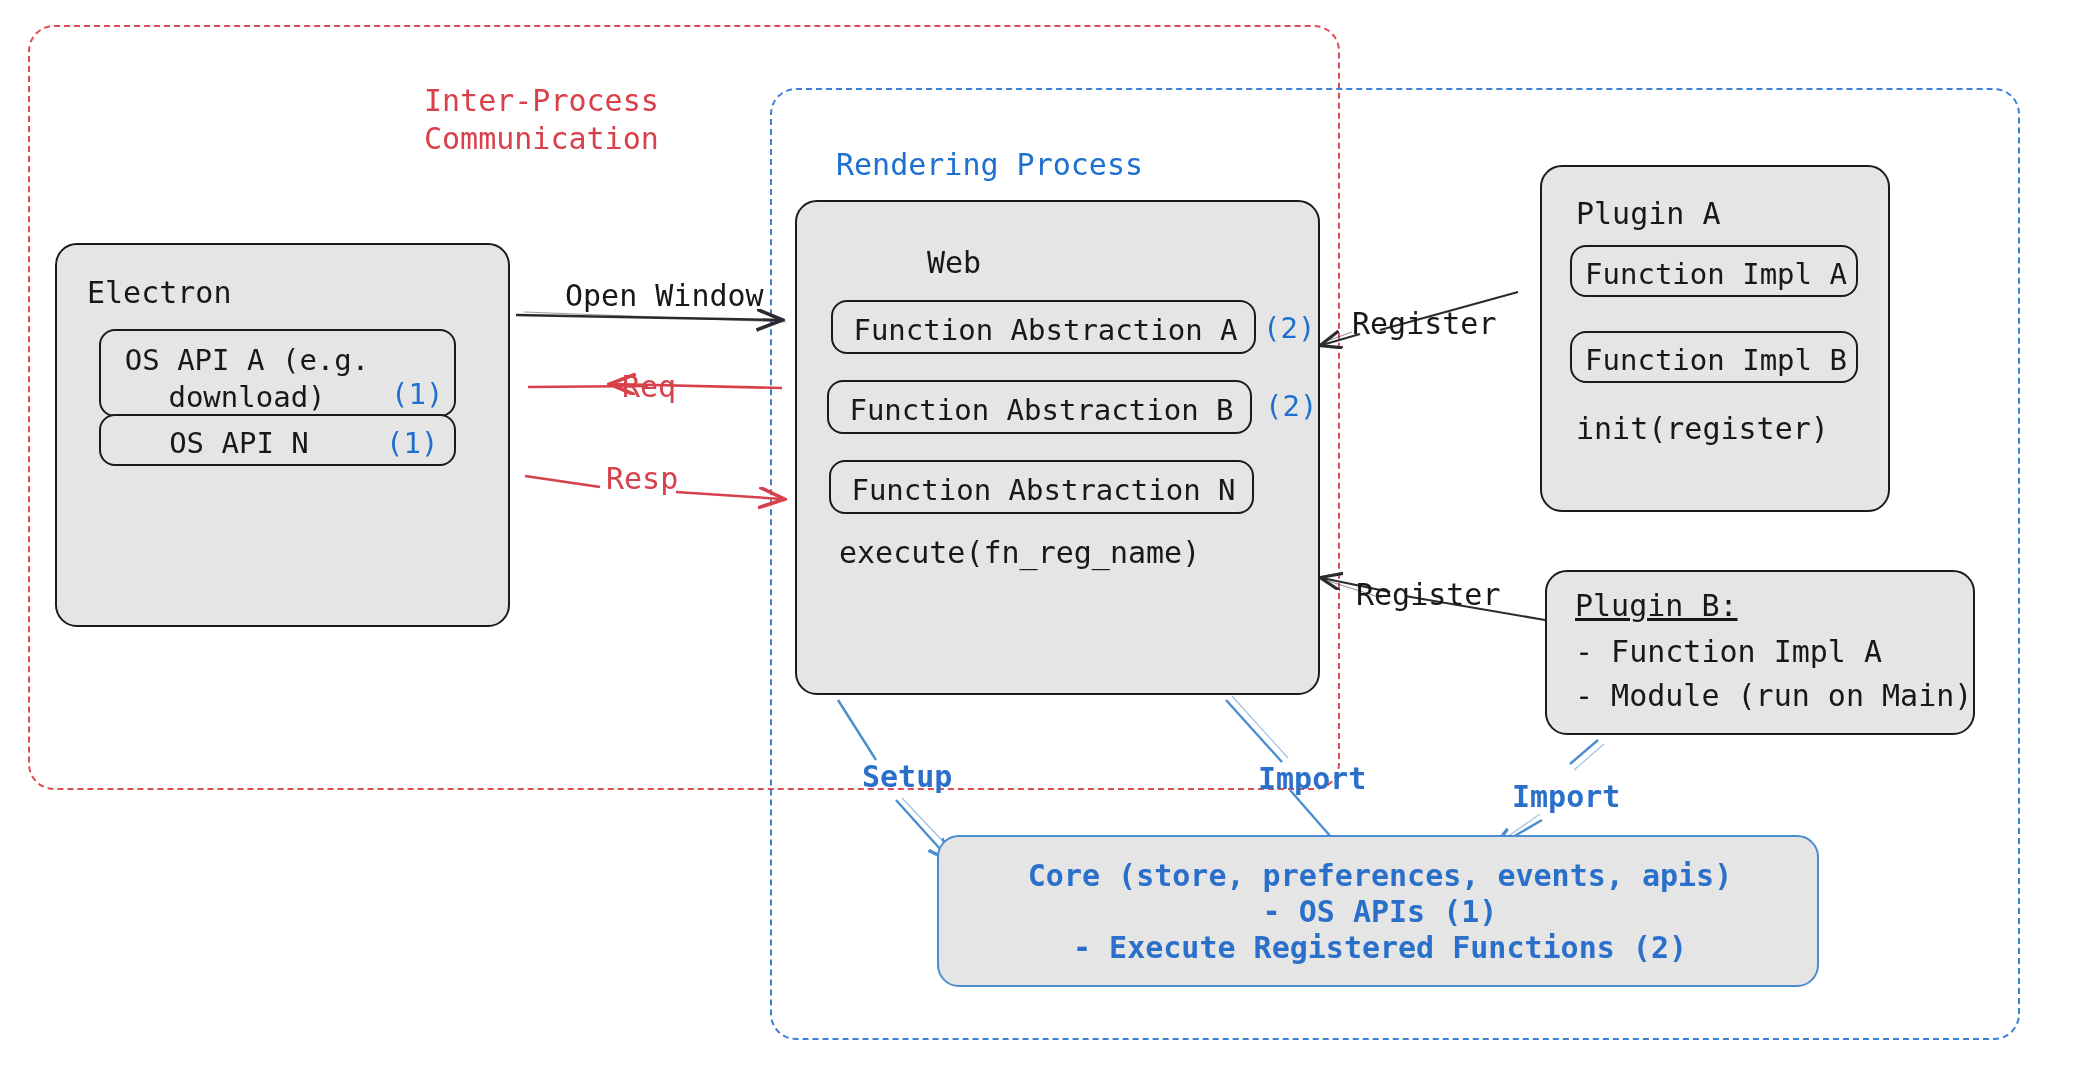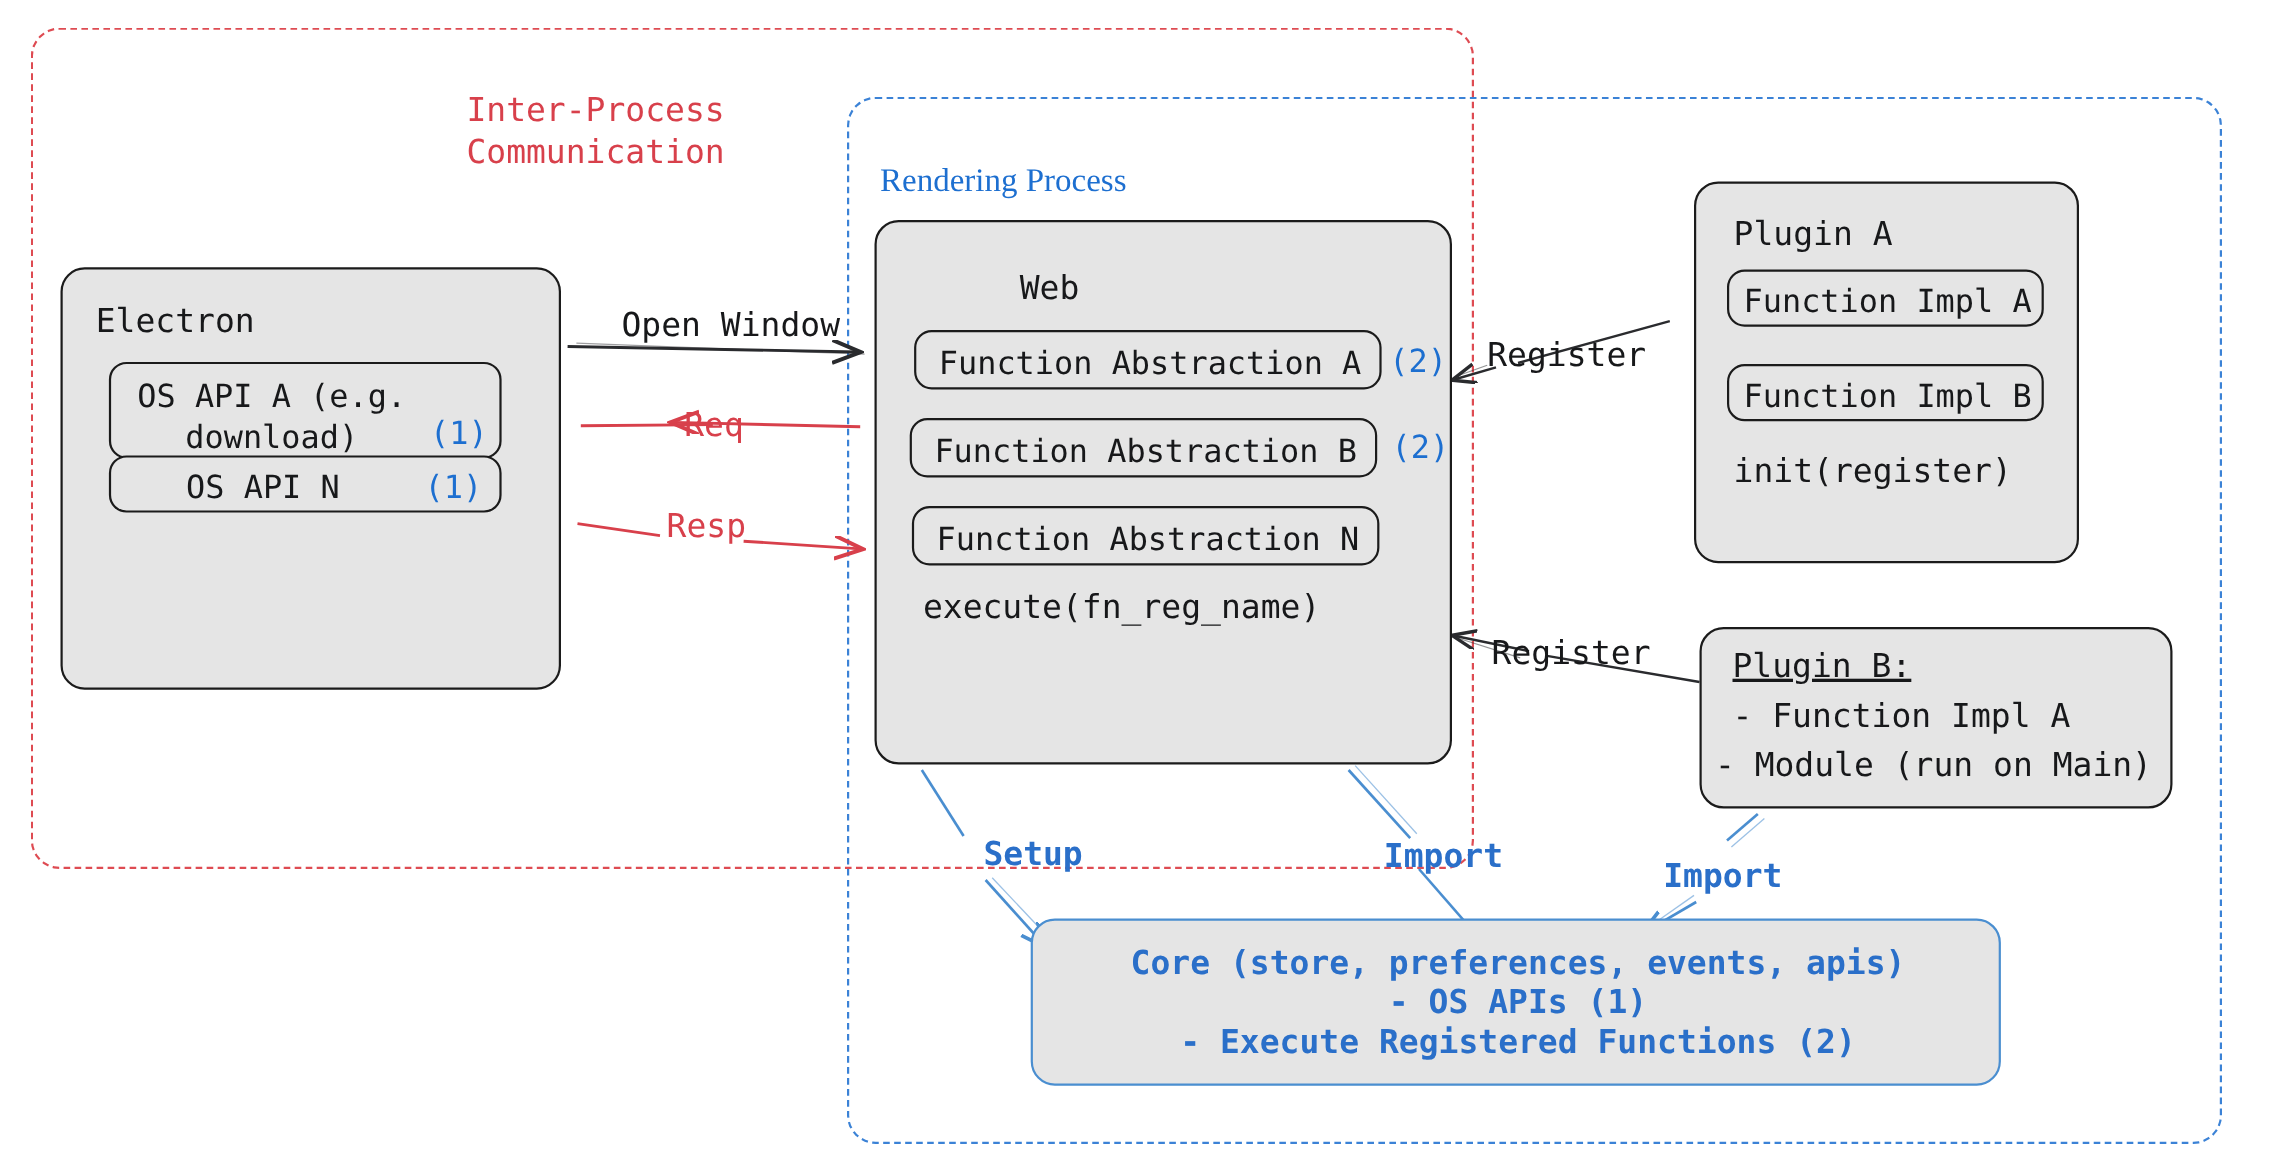--- a/index.html
+++ b/index.html
@@ -92,21 +92,21 @@
       <path d="M1598,740 L1570,764" stroke="#4a8ed0" stroke-width="2.4" fill="none"></path>
       <path d="M1604,744 L1574,770" stroke="#4a8ed0" stroke-width="1.2" fill="none" opacity="0.55"></path>
       <path d="M1542,820 L1494,848" stroke="#4a8ed0" stroke-width="2.4" fill="none" marker-end="url(#ah-blue)"></path>
       <path d="M1540,814 L1500,842" stroke="#4a8ed0" stroke-width="1.2" fill="none" opacity="0.55"></path>
     </g>
   </svg>
 
   <div class="label f30 t-red" style="left:424px;top:82px;">Inter-Process
 Communication</div>
 
-  <div class="label f30 t-blue" style="left:800px;top:146px;font-family:Liberation Serif, serif;">Rendering Process</div>
+  <div class="label f30 t-blue" style="left:836px;top:146px;">Rendering Process</div>
 
   <div class="box solid-box" style="left:55px;top:243px;width:455px;height:384px;">
     <div class="label f30 t-dark" style="left:30px;top:29px;">Electron</div>
 
     <div class="box inner-box" style="left:42px;top:84px;width:357px;height:88px;">
       <div class="label f29 t-dark ctr" style="left:6px;top:11px;width:280px;">OS API A (e.g.
 download)</div>
       <div class="label f29 t-blue" style="left:290px;top:45px;">(1)</div>
     </div>
 
@@ -153,24 +153,24 @@
     <div class="box inner-box" style="left:28px;top:164px;width:288px;height:52px;">
       <div class="label f29 t-dark ctr" style="left:0px;top:9px;width:288px;">Function Impl B</div>
     </div>
 
     <div class="label f30 t-dark" style="left:34px;top:243px;">init(register)</div>
   </div>
 
   <div class="box solid-box" style="left:1545px;top:570px;width:430px;height:165px;">
     <div class="label f30 t-dark" style="left:28px;top:15px;text-decoration:underline;">Plugin B:</div>
     <div class="label f30 t-dark" style="left:28px;top:61px;">- Function Impl A</div>
-    <div class="label f30 t-dark" style="left:12px;top:105px;">- Module (run on Main)</div>
+    <div class="label f30 t-dark" style="left:28px;top:105px;">- Module (run on Main)</div>
   </div>
 
-  <div class="label f30 t-core" style="left:862px;top:758px;margin-left:32px;">Setup</div>
+  <div class="label f30 t-core" style="left:862px;top:758px;">Setup</div>
   <div class="label f30 t-core" style="left:1258px;top:760px;">Import</div>
   <div class="label f30 t-core" style="left:1512px;top:778px;">Import</div>
 
   <div class="box" style="left:937px;top:835px;width:882px;height:152px;
               border:2.5px solid #4a8ed0;border-radius:22px;">
     <div class="label f30 t-core ctr" style="left:0px;top:20px;width:882px;">Core (store, preferences, events, apis)</div>
     <div class="label f30 t-core ctr" style="left:0px;top:56px;width:882px;">- OS APIs (1)</div>
     <div class="label f30 t-core ctr" style="left:0px;top:92px;width:882px;">- Execute Registered Functions (2)</div>
   </div>
 

